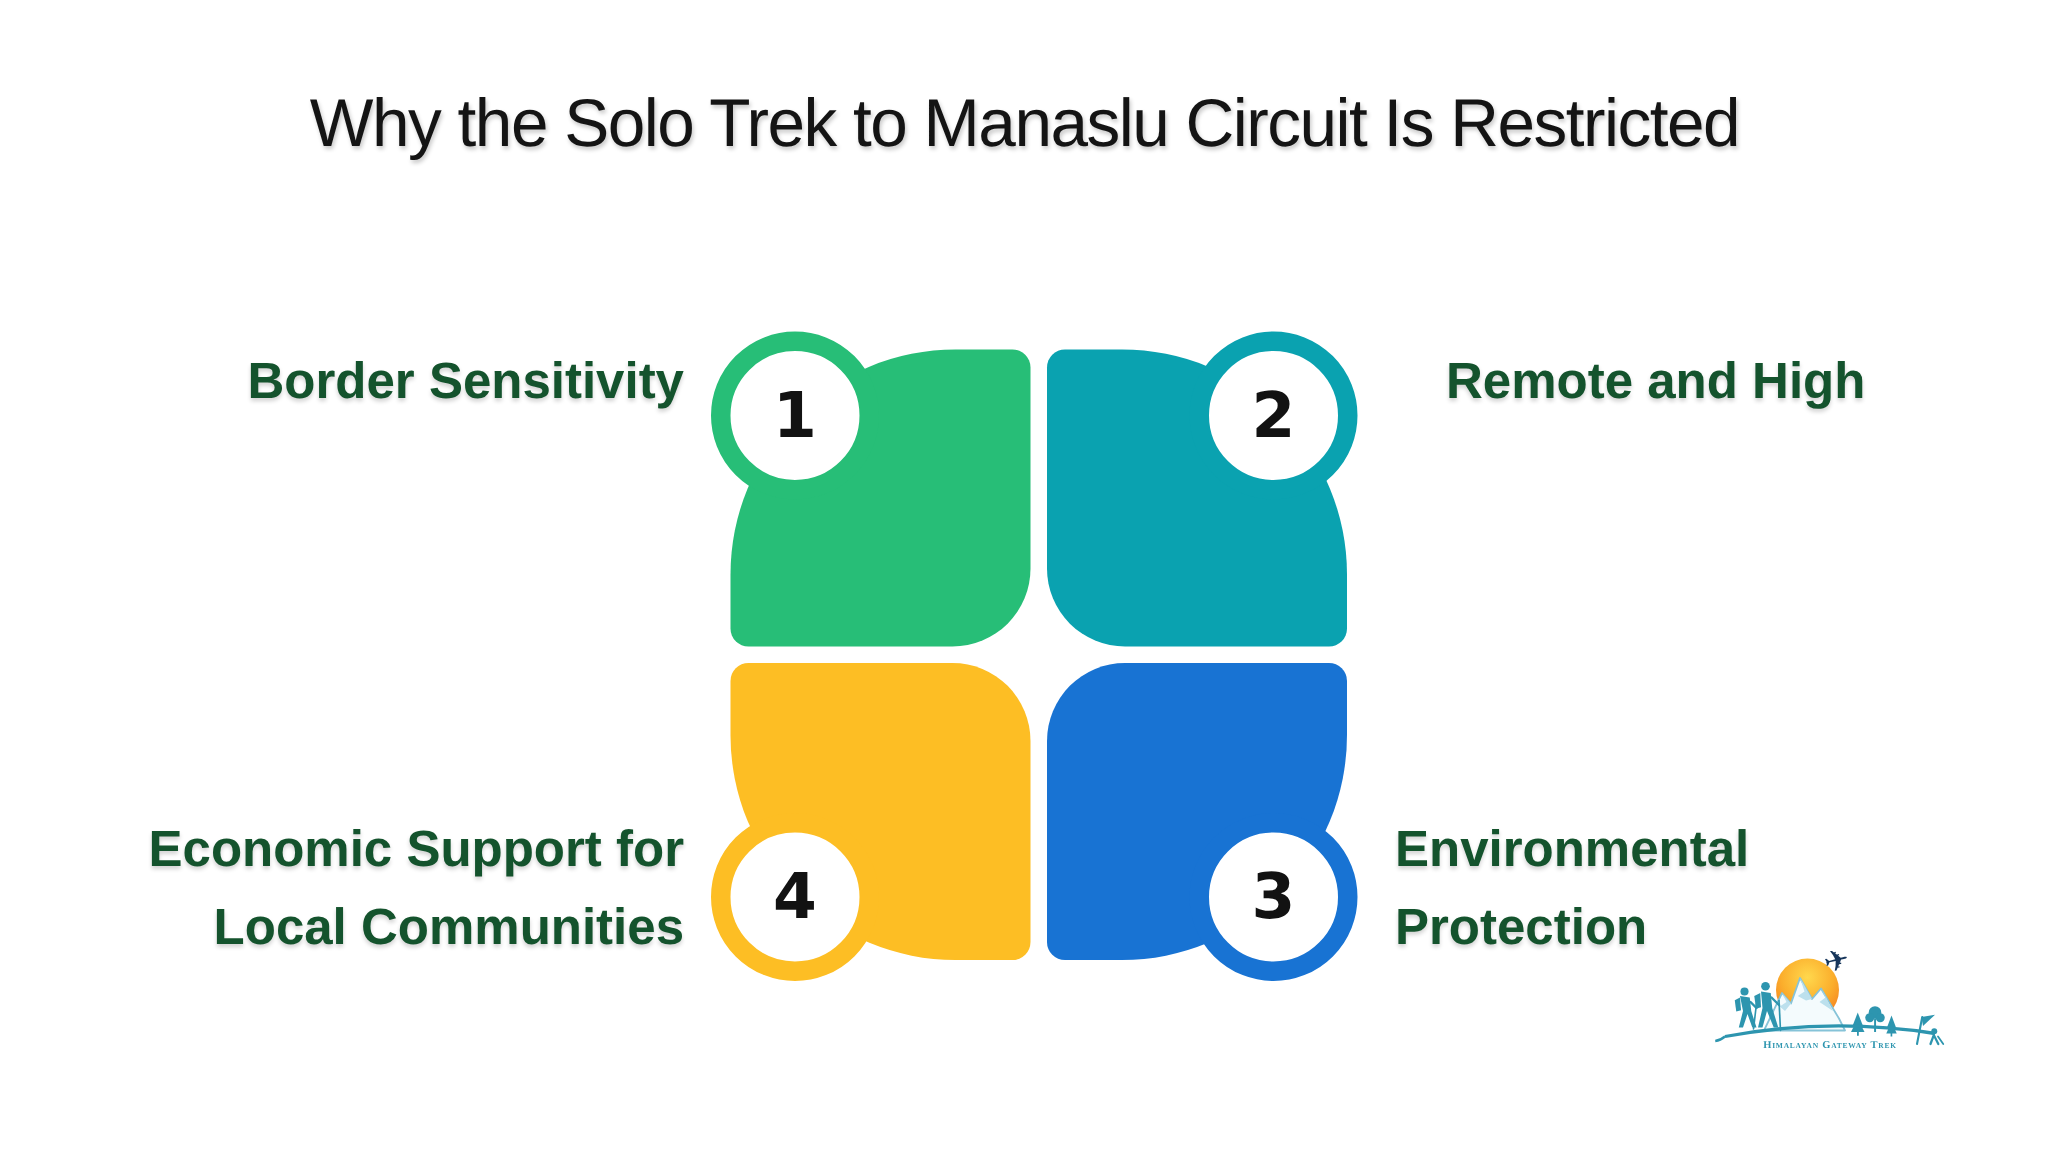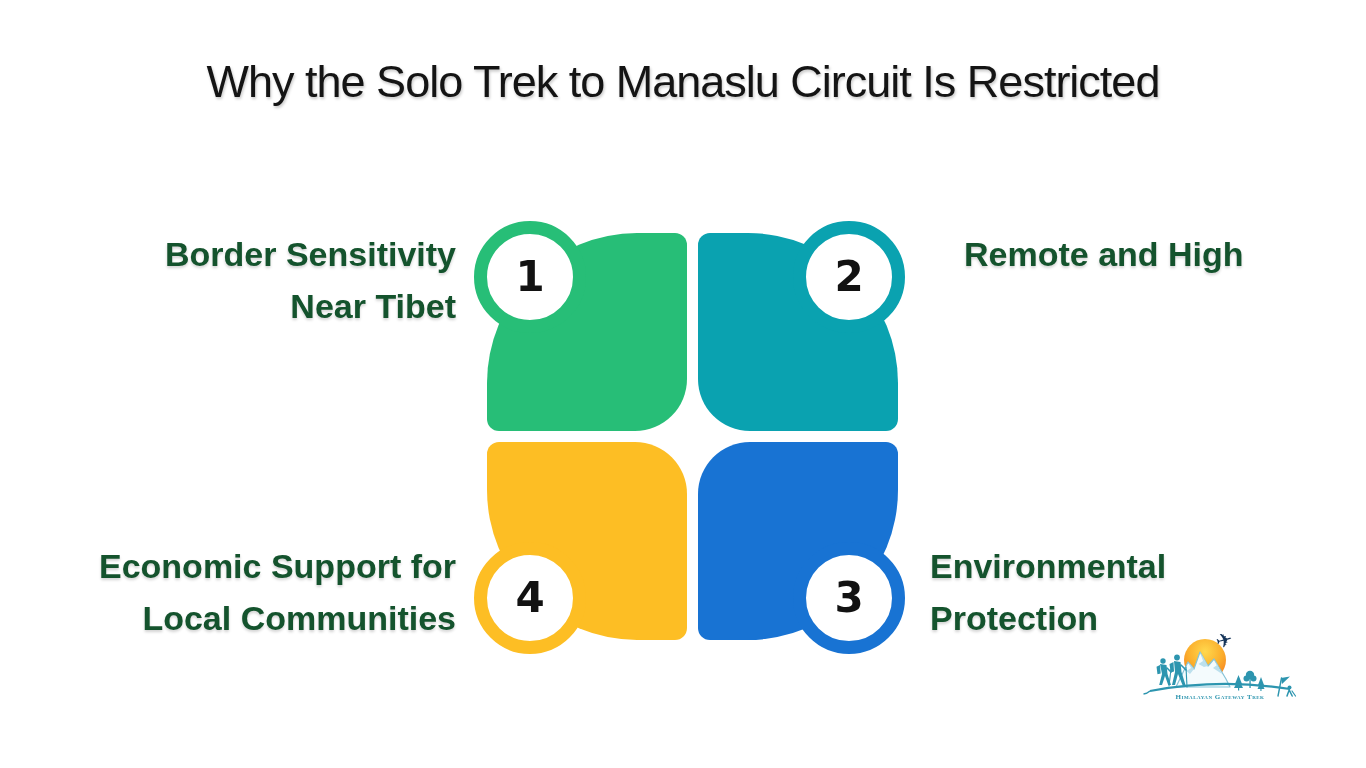--- a/index.html
+++ b/index.html
@@ -67,21 +67,20 @@
     <div class="ring ring-3" style="border-color: rgb(24, 115, 211);">
       <span class="num">3</span>
     </div>
     <div class="ring ring-4" style="border-color: rgb(253, 190, 36);">
       <span class="num">4</span>
     </div>
   </div>
 
   <div class="label label-1">
     <div>Border Sensitivity</div>
-    <div>Near Tibet</div>
   </div>
   <div class="label label-2">
     <div>Remote and High</div>
   </div>
   <div class="label label-3">
     <div>Environmental</div>
     <div>Protection</div>
   </div>
   <div class="label label-4">
     <div>Economic Support for</div>

